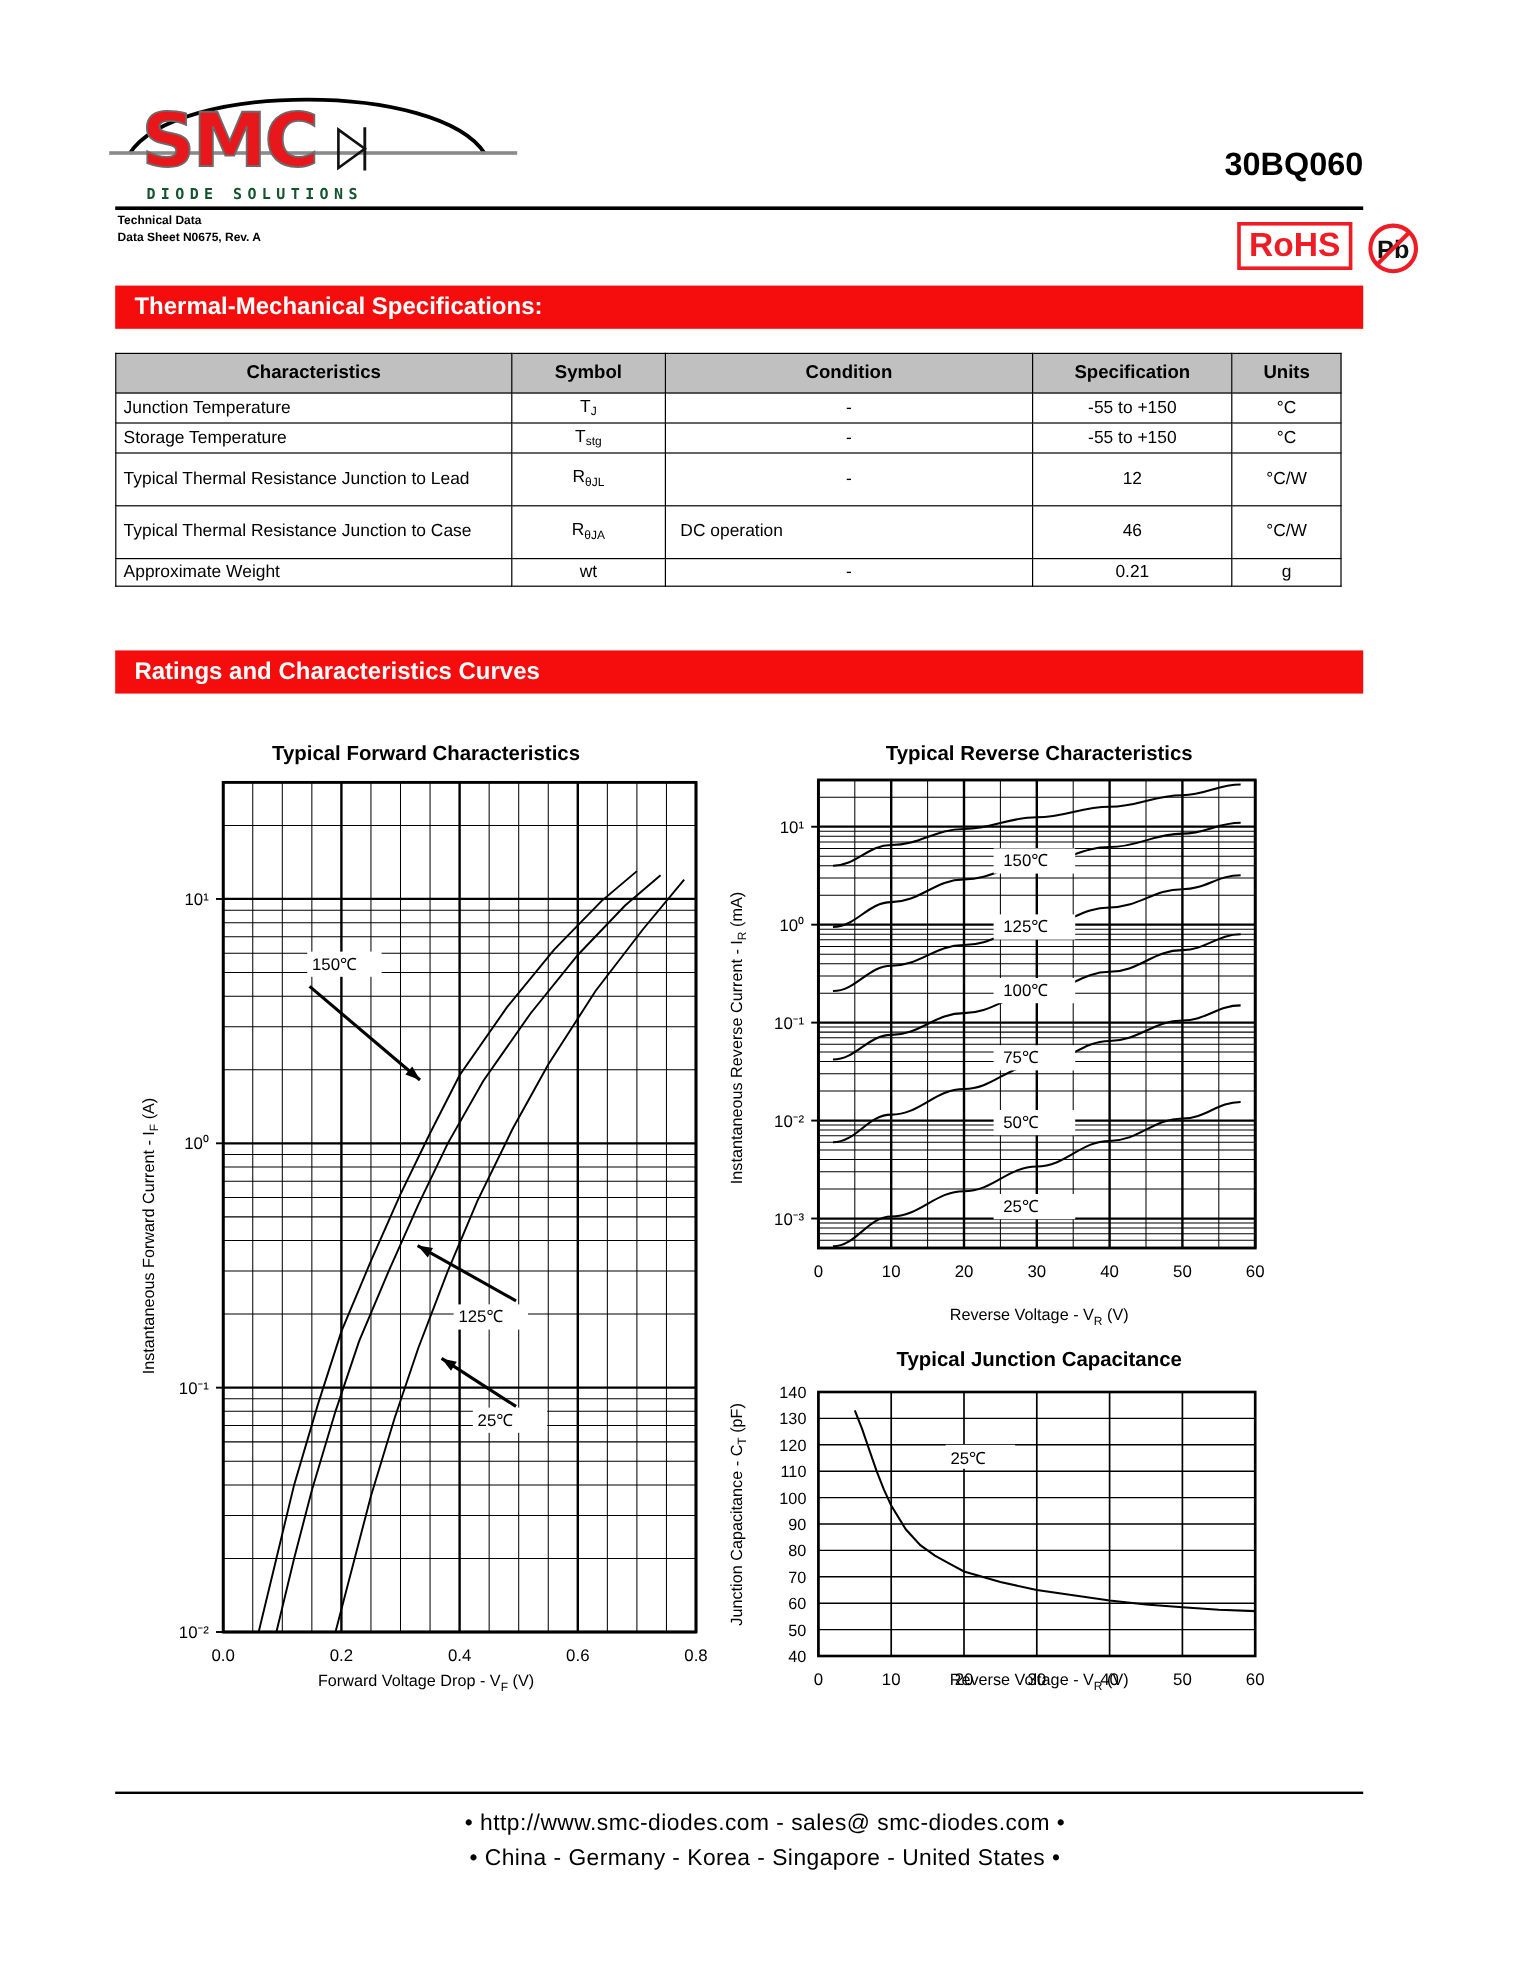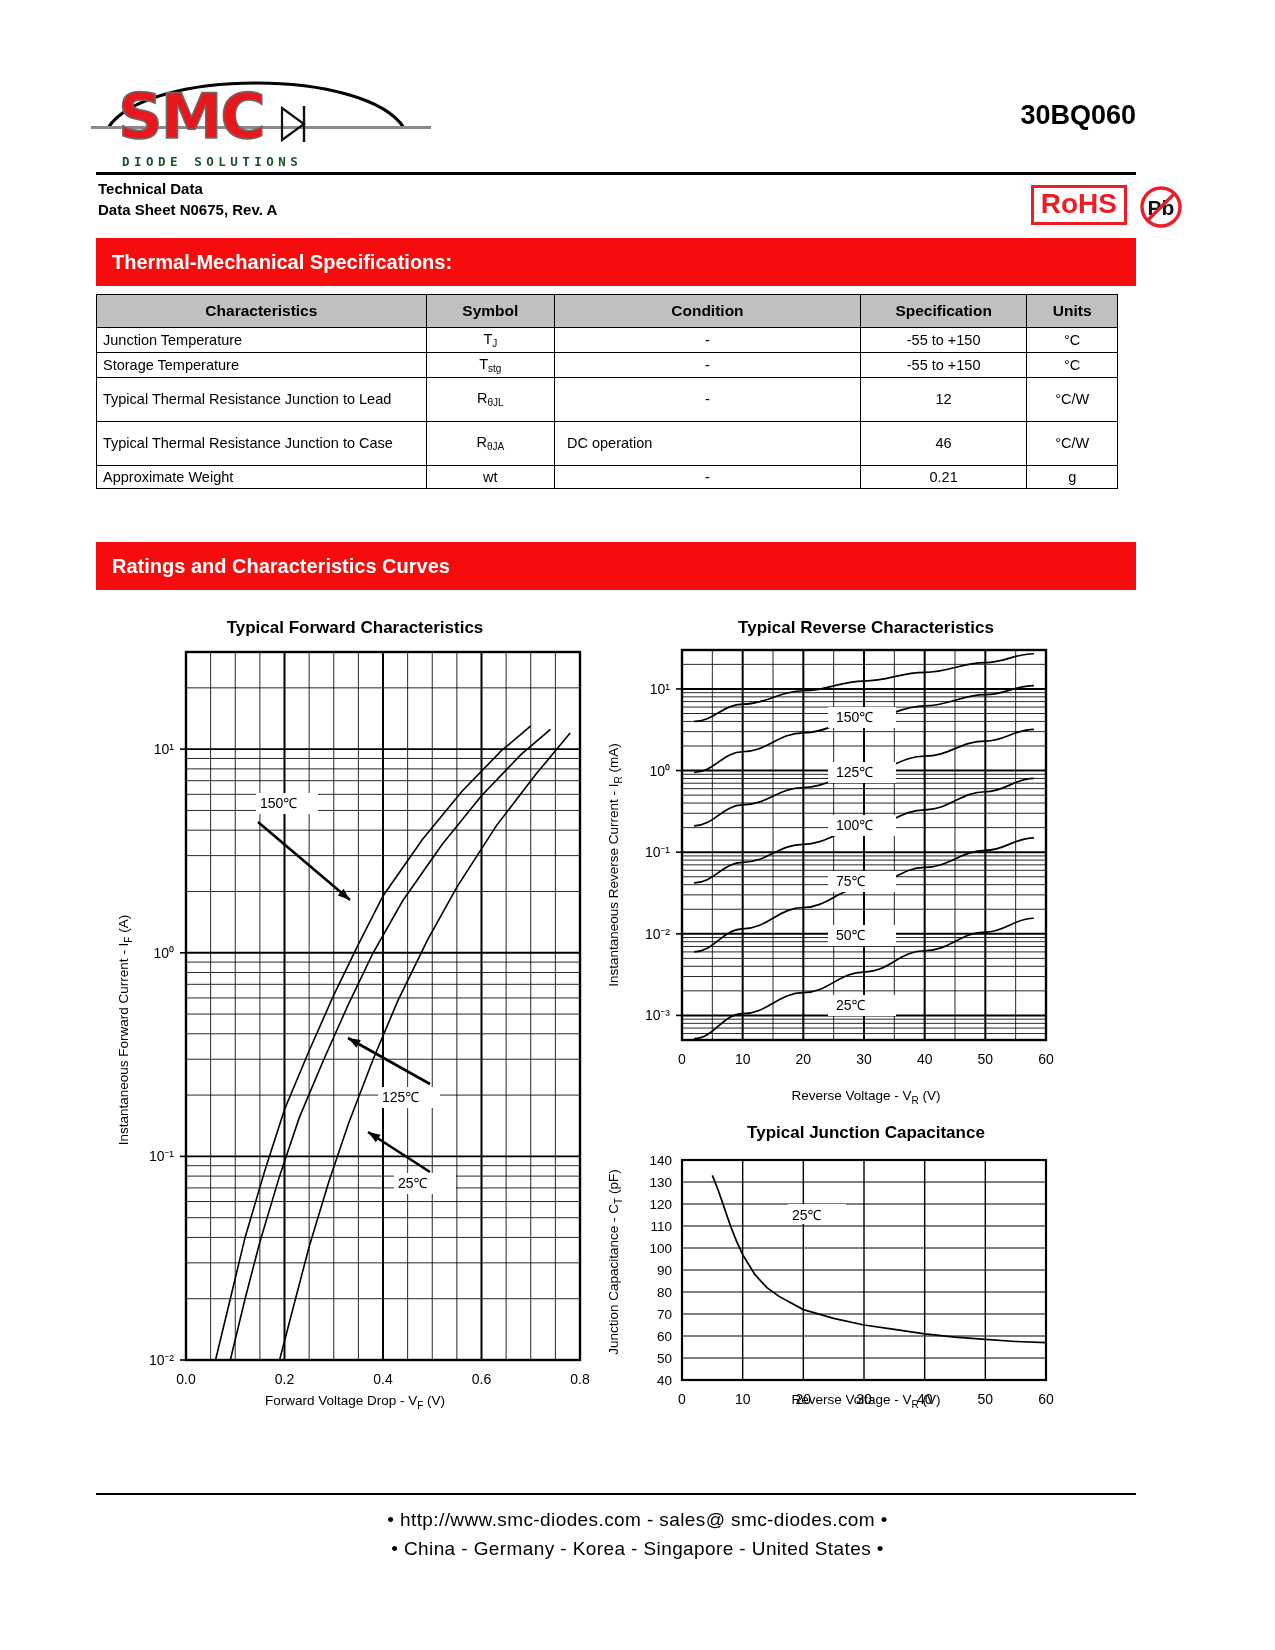--- a/index.html
+++ b/index.html
@@ -23,38 +23,38 @@
     font-weight:bold; font-size:62px; letter-spacing:-2px;
     color:#e8171c; -webkit-text-stroke:1.5px #6b6b6b;
     line-height:1;
   }
   .logo-tag {
     position:absolute; left:26px; top:90px;
     font-family:"DejaVu Sans Mono", monospace;
     font-size:12.5px; font-weight:bold; letter-spacing:4.5px; color:#14532d;
   }
   .part-number {
-    position:absolute; right:0; top:36px;
+    position:absolute; right:0; top:58px;
     font-size:27px; font-weight:bold; letter-spacing:0px;
   }
   .rule-top { position:absolute; left:96px; top:172px; width:1040px; height:3px; background:#000; }
 
-  .tech-block { position:absolute; left:98px; top:178px; font-size:15px; font-weight:bold; line-height:1.42; }
+  .tech-block { position:absolute; left:98px; top:178px; font-size:10px; font-weight:bold; line-height:1.42; }
 
   .badges { position:absolute; right:96px; top:185px; display:flex; align-items:center; gap:12px; }
   .rohs-badge {
     border:3px solid #ee1c25; color:#ee1c25;
     font-weight:bold; font-size:28px; padding:1px 7px 3px 7px;
     letter-spacing:0px; line-height:1.05;
   }
   .pb-badge { position:relative; width:40px; height:40px; }
 
   
   .sectionbar {
-    position:absolute; left:96px; width:1040px; height:48px;
+    position:absolute; left:96px; width:1040px; height:36px;
     background:#f50c0c; color:#fff;
     font-size:20px; font-weight:bold;
     display:flex; align-items:center; padding-left:16px;
     box-sizing:border-box;
   }
   #bar-thermal { top:238px; }
   #bar-curves  { top:542px; }
 
   
   .spec-table {

